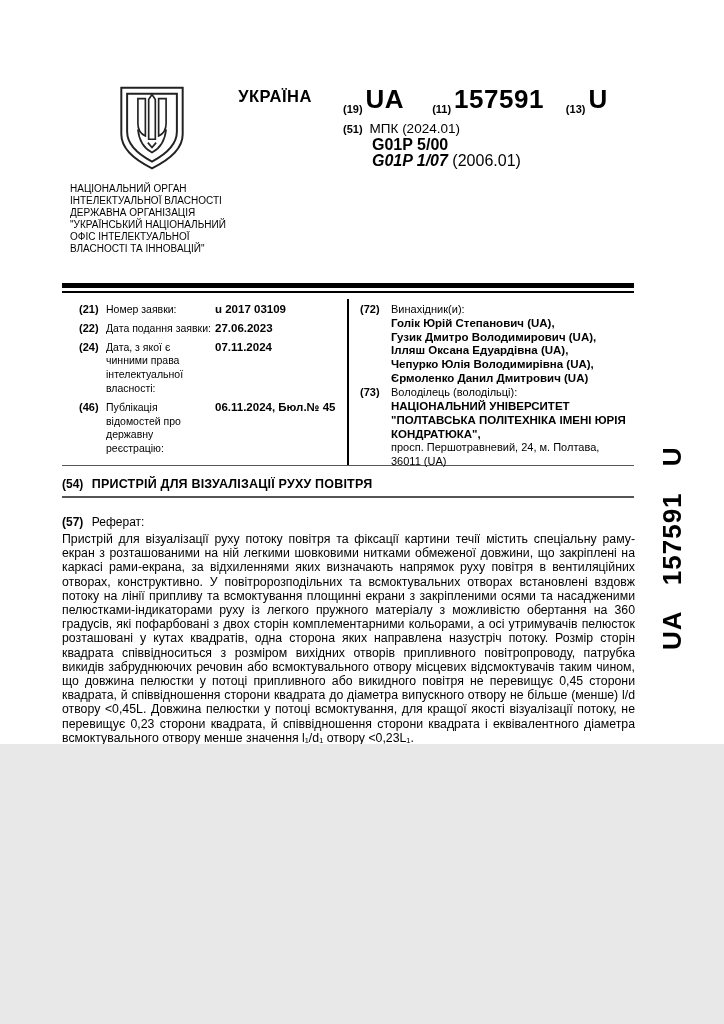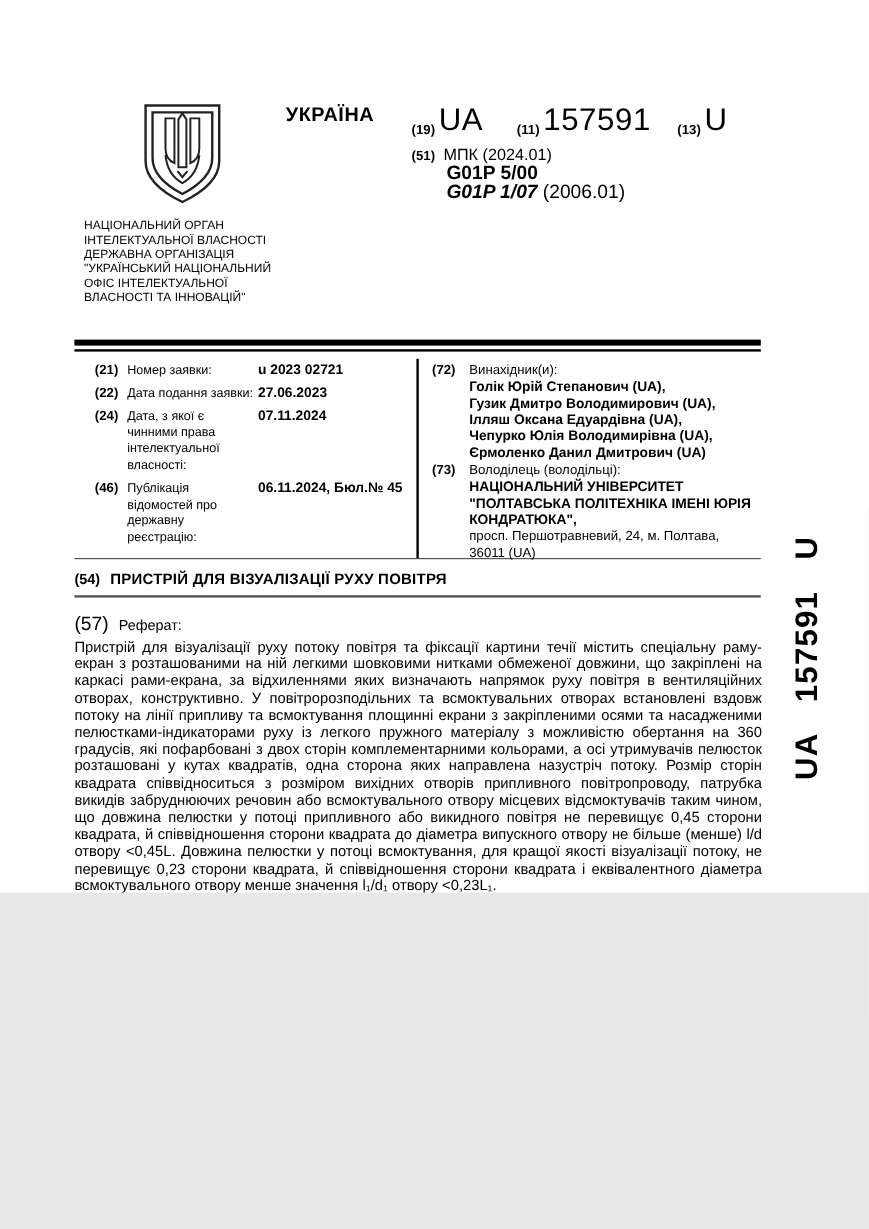--- a/index.html
+++ b/index.html
@@ -11,21 +11,21 @@
   }
   
   .emblem { position:absolute; left:118px; top:84px; width:68px; height:89px; }
   .country {
     position:absolute; left:205px; top:87px; width:140px; text-align:center;
     font-size:16.5px; font-weight:bold; letter-spacing:.5px;
   }
   .pubblock { position:absolute; left:343px; top:84px; width:290px; }
   .pub-line1 { display:flex; align-items:flex-end; white-space:nowrap; }
   .pub-code { font-size:11px; font-weight:bold; margin-right:3px; }
-  .pub-big  { font-size:26px; font-weight:normal; letter-spacing:.5px; }
+  .pub-big  { font-size:26px; font-weight:bold; letter-spacing:.5px; }
   .gap1 { margin-left:28px; } .gap2 { margin-left:22px; }
   .ipc-line { margin-top:6px; font-size:13.5px; white-space:nowrap; }
   .ipc-code { font-size:11px; font-weight:bold; margin-right:7px; }
   .ipc-sub { margin-left:29px; margin-top:1px; font-size:16px; line-height:15px; white-space:nowrap;}
   .b { font-weight:bold; }
   .bi { font-weight:bold; font-style:italic; }
   .office {
     position:absolute; left:70px; top:183px; width:168px; text-align:left;
     font-size:10px; line-height:11.9px; font-weight:normal;
   }
@@ -49,21 +49,21 @@
   .br-body { font-size:11px; line-height:13.8px; }
   .br-label { font-size:11px; line-height:13.8px; }
   .name-line { font-size:11.5px; font-weight:bold; line-height:13.7px; white-space:nowrap; }
   .addr-line { font-size:11px; line-height:13.8px; white-space:nowrap; }
   
   .title54 { position:absolute; left:62px; top:474px; white-space:nowrap; }
   .title54 .num { font-size:12px; font-weight:bold; margin-right:4px; }
   .title54 .ttl { font-size:12.5px; font-weight:bold; letter-spacing:.2px; }
   .rule54 { position:absolute; left:62px; top:496px; width:572px; height:2px; background:#555; }
   .abs-head { position:absolute; left:62px; top:512px; white-space:nowrap; }
-  .abs-head .num { font-size:16px; font-weight:normal; margin-right:4px; }
+  .abs-head .num { font-size:12px; font-weight:bold; margin-right:4px; }
   .abs-head .lbl { font-size:12px; }
   .abstract {
     position:absolute; left:62px; top:532px; width:573px;
     font-size:12.3px; line-height:14.2px; text-align:justify;
   }
   
   .side-label {
     position:absolute; left:657px; top:650px;
     transform:rotate(-90deg); transform-origin:0 0;
     white-space:nowrap;
@@ -124,21 +124,21 @@
   <div class="rule-thick"></div>
   <div class="rule-thin2"></div>
 
   <div class="divider"></div>
   <div class="tbl-bottom"></div>
 
   <div class="bib-left">
     <div class="bib-row">
       <span class="bib-num">(21)</span>
       <span class="bib-label">Номер заявки:</span>
-      <span class="bib-value">u 2023 02721</span>
+      <span class="bib-value">u 2017 03109</span>
     </div>
     <div class="bib-row">
       <span class="bib-num">(22)</span>
       <span class="bib-label">Дата подання заявки:</span>
       <span class="bib-value">27.06.2023</span>
     </div>
     <div class="bib-row">
       <span class="bib-num">(24)</span>
       <span class="bib-label">Дата, з якої є чинними права інтелектуальної власності:</span>
       <span class="bib-value">07.11.2024</span>

